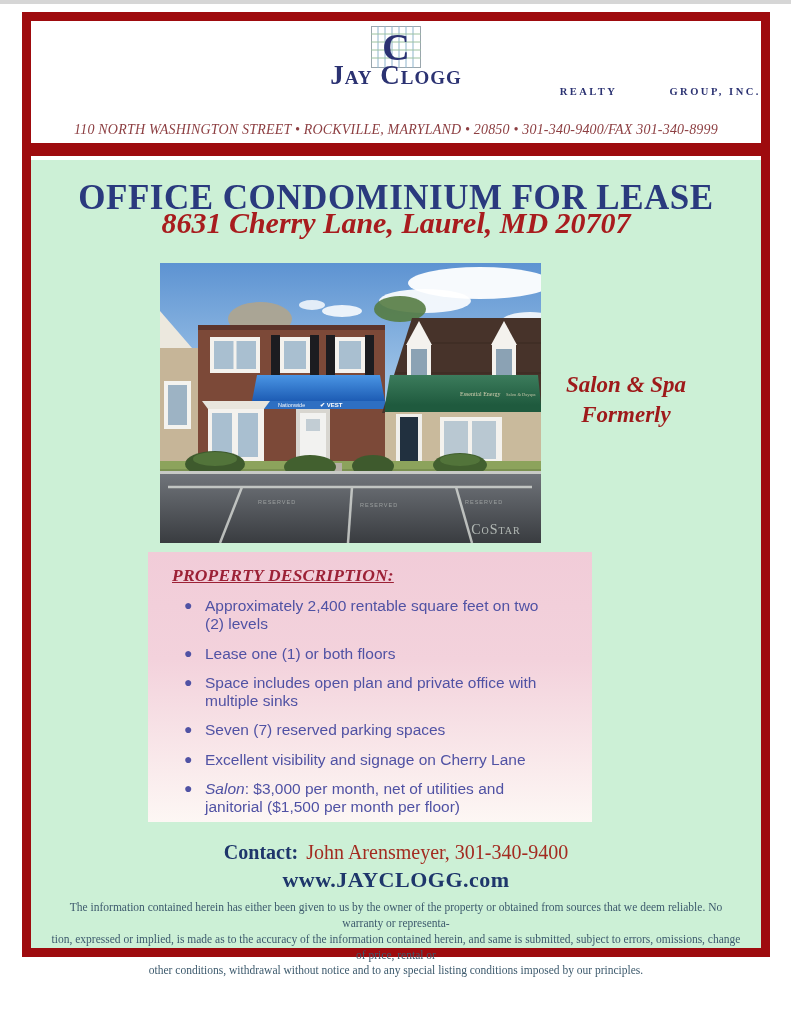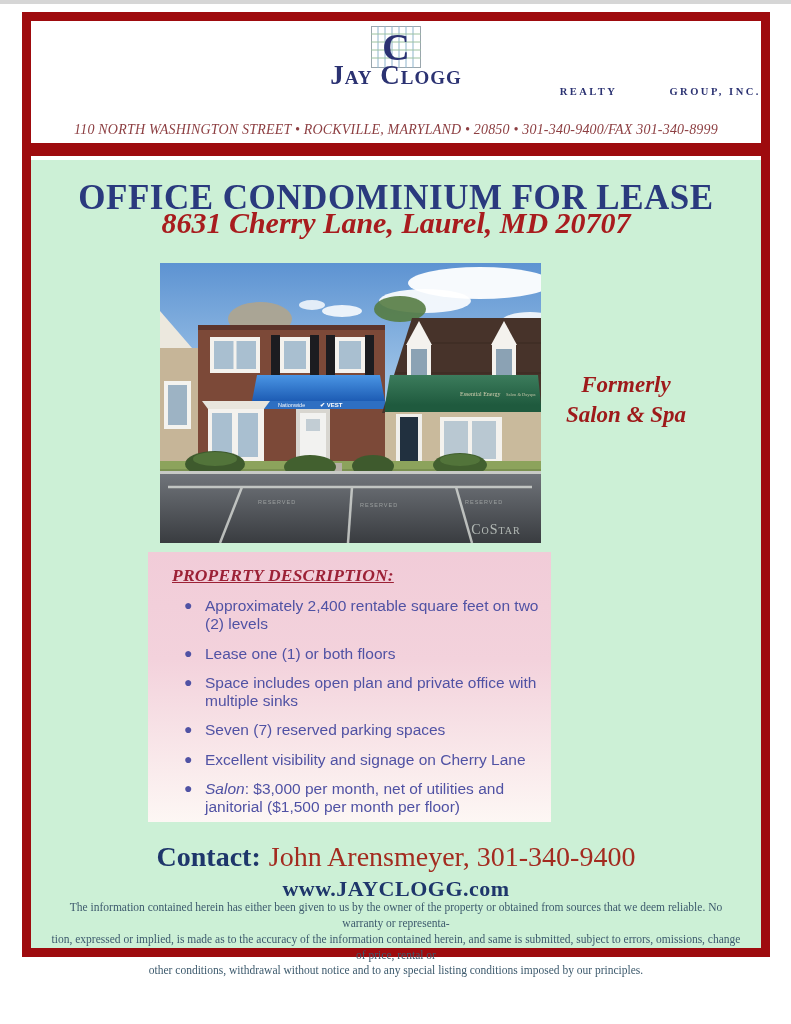--- a/index.html
+++ b/index.html
@@ -25,33 +25,33 @@
   
   .content { position:relative; width:730px; height:788px; }
   .title { position:absolute; top:6px; width:100%; text-align:center; font-weight:bold;
            font-size:35px; letter-spacing:0.5px; color:#2a3a7e;margin-top:12px; }
   .subtitle { position:absolute; top:46px; width:100%; text-align:center; font-weight:bold;
               font-style:italic; font-size:30px; color:#a81c1e; }
   .photo { position:absolute; left:129px; top:103px; width:381px; height:280px; display:block; }
   .formerly { position:absolute; left:480px; top:210px; width:230px; text-align:center;
               font-weight:bold; font-style:italic; font-size:23px; color:#9e1a1a; line-height:1.32; }
 
-  .desc-box { position:absolute; left:117px; top:392px; width:403px; height:270px;
+  .desc-box { position:absolute; left:117px; top:392px; width:444px; height:270px;
               background:linear-gradient(180deg,#f1ccd8 0%,#f3d2dc 40%,#fdf7f4 100%); }
   .desc-head { margin:13px 0 0 24px; font-weight:bold; font-style:italic; font-size:17.5px;
                color:#9c2136; text-decoration:underline; letter-spacing:0.2px; }
   .desc-list { list-style:none; margin:11px 0 0 36px; font-family:"Liberation Sans", sans-serif;
                font-size:15.5px; color:#5052a4; }
   .desc-list li { display:flex; margin-bottom:11px; line-height:1.18; }
   .desc-list .dot { width:21px; flex:none; font-size:14px; }
   .desc-list .btext { width:340px; }
   .desc-list i { font-style:italic; }
 
   .contact { position:absolute; top:681px; width:100%; text-align:center; }
-  .contact-l1 { font-size:28px; }
+  .contact-l1 { font-size:20px; }
   .contact-label { font-weight:bold; color:#1e366b; margin-right:8px; }
   .contact-value { color:#a32b20; }
   .website { font-size:22px; font-weight:bold; color:#1e366b; margin-top:3px; letter-spacing:0.5px; }
 
   .fineprint { position:absolute; top:740px; left:20px; width:690px; text-align:center;
                font-size:11.5px; color:#3d5a6d; line-height:1.38; }
 </style>
 </head>
 <body>
 
@@ -198,22 +198,22 @@
           <g font-family="Liberation Sans, sans-serif" font-size="5.5" fill="#cfd3cf" opacity=".55" letter-spacing="1">
             <text x="98" y="241">RESERVED</text>
             <text x="200" y="244">RESERVED</text>
             <text x="305" y="241">RESERVED</text>
           </g>
           <text x="336" y="271" text-anchor="middle" font-family="Liberation Serif, serif" font-size="14" fill="#bfc6c1" opacity=".9" letter-spacing="1" style="font-variant:small-caps">CoStar</text>
         </g>
       </svg>
 
       <div class="formerly">
+        <div>Salon &amp; Spa</div>
         <div>Formerly</div>
-        <div>Salon &amp; Spa</div>
       </div>
 
       <div class="desc-box">
         <div class="desc-head">PROPERTY DESCRIPTION:</div>
         <ul class="desc-list">
           <li>
             <span class="dot">●</span>
             <span class="btext"><i></i><span>Approximately 2,400 rentable square feet on two (2) levels</span></span>
           </li>
           <li>

